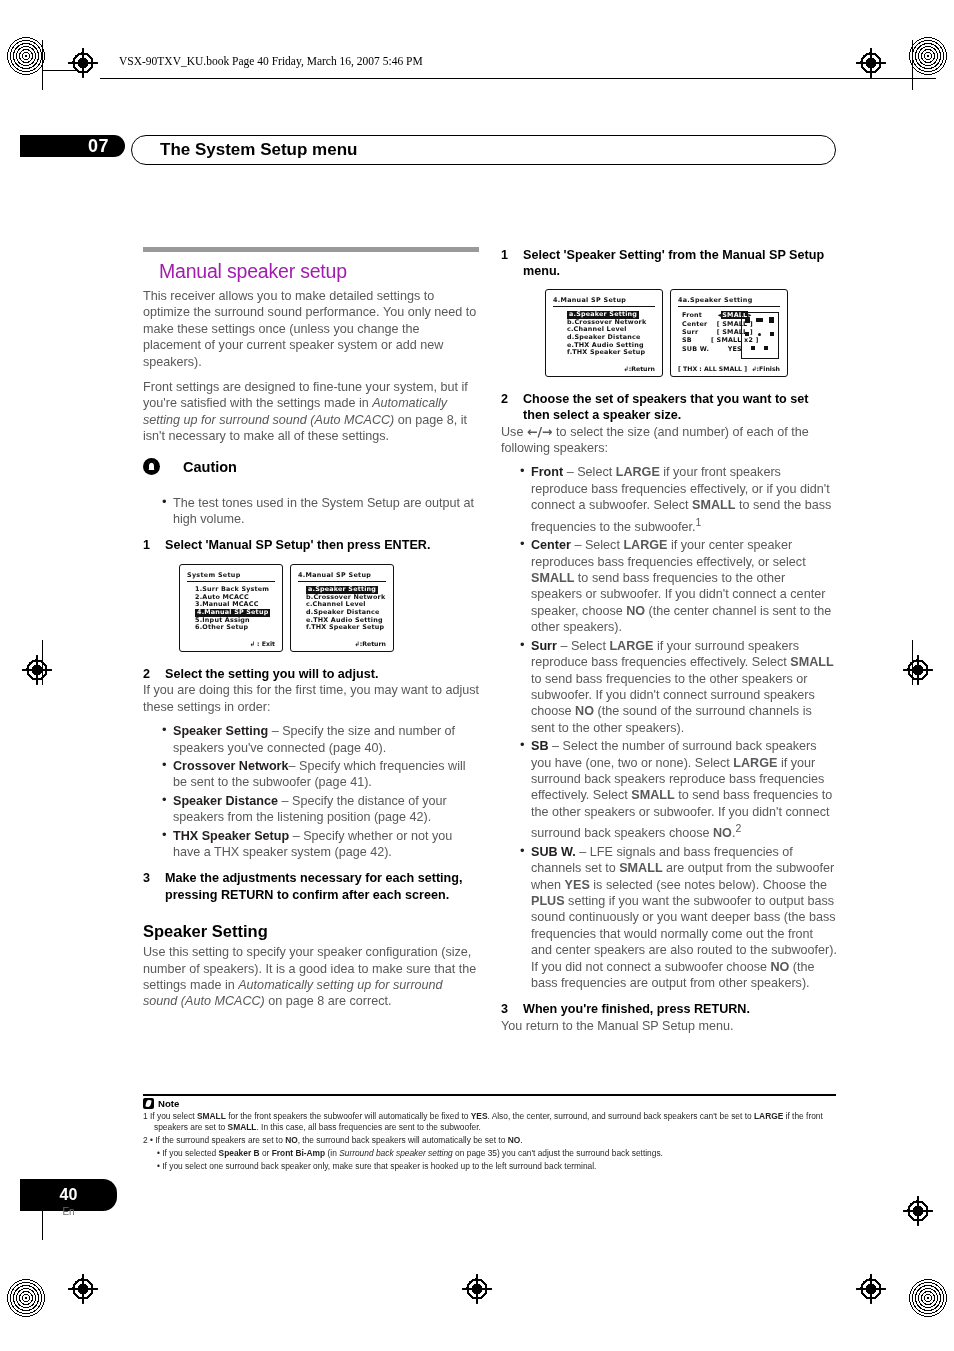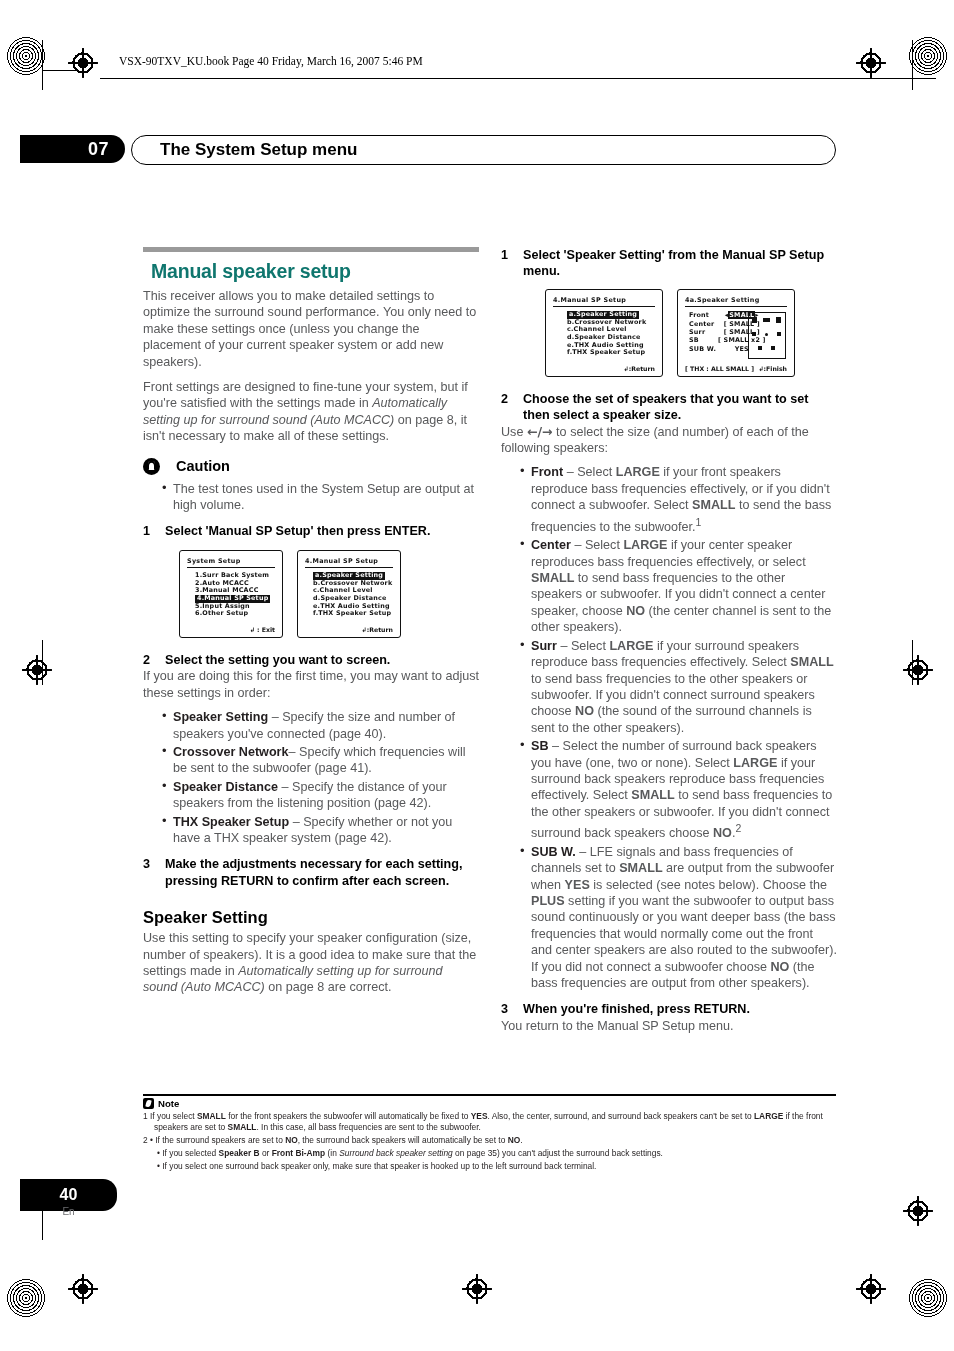--- a/index.html
+++ b/index.html
@@ -14,60 +14,60 @@
       radial-gradient(circle at 50% 50%, #000 0 26%, transparent 26% 40%, #000 40% 50%, transparent 50%);
   }
   .halftone{position:absolute;width:40px;height:40px;border-radius:50%;
     background:repeating-radial-gradient(circle at 50% 50%, #000 0 1px, #fff 1px 3px);}
   .cropline-v{position:absolute;width:1px;background:#000;}
   .cropline-h{position:absolute;height:1px;background:#000;}
 
   
   .runhead{position:absolute;left:119px;top:55px;font-family:"Liberation Serif",serif;font-size:11.5px;color:#000;white-space:nowrap;}
 
-  .chapnum{position:absolute;left:20px;top:135px;width:105px;height:28px;background:#000;
+  .chapnum{position:absolute;left:20px;top:135px;width:105px;height:22px;background:#000;
     border-radius:0 16px 16px 0;color:#fff;font-weight:bold;font-size:18px;
     display:flex;align-items:center;justify-content:flex-end;padding-right:16px;box-sizing:border-box;letter-spacing:.5px;}
   .chaptitle{position:absolute;left:131px;top:135px;width:705px;height:30px;border:1.4px solid #000;
     border-radius:16px;display:flex;align-items:center;padding-left:28px;box-sizing:border-box;
     font-weight:bold;font-size:17px;color:#000;}
 
   
   .col{position:absolute;top:247px;width:336px;}
   .col-left{left:143px;}
   .col-right{left:501px;}
 
   .rule{height:5px;background:#9a9a9a;margin-bottom:8px;}
 
-  h1.sec{font-size:19.5px;font-weight:bold;margin:0 0 5px 8px;color:#0f766e;letter-spacing:-.2px;}
+  h1.sec{font-size:19.5px;font-weight:normal;margin:0 0 5px 16px;color:#a21caf;letter-spacing:-.2px;}
   h2.sub{font-size:16.5px;font-weight:bold;margin:19px 0 3px 0;color:#000;}
 
   p{font-size:12.6px;line-height:16.4px;margin:0 0 9px 0;color:#58595b;}
   .b{font-weight:bold;color:#231f20;}
   .i{font-style:italic;}
 
   .step{font-size:12.6px;line-height:16.4px;font-weight:bold;color:#000;margin:10px 0 0 0;
     display:flex;gap:0;}
   .step .num{width:22px;flex:none;}
   .step .txt{flex:1;}
   .stepbody{font-size:12.6px;line-height:16.4px;color:#58595b;margin:0 0 8px 0;}
 
   ul.bl{list-style:none;margin:2px 0 9px 0;padding:0 0 0 19px;}
   ul.bl li{font-size:12.6px;line-height:16.4px;color:#58595b;position:relative;padding-left:11px;margin-bottom:2px;}
   ul.bl li:before{content:"\2022";position:absolute;left:0;top:-1px;color:#231f20;font-size:13px;}
 
-  .caution{display:flex;align-items:center;gap:16px;margin:13px 0 6px 0;}
+  .caution{display:flex;align-items:flex-end;gap:23px;margin:13px 0 20px 0;}
   .caution .ic{width:17px;height:17px;border-radius:50%;background:#000;position:relative;flex:none;}
   .caution .ic:after{content:"";position:absolute;left:5px;top:3px;width:7px;height:9px;
     background:#fff;border-radius:3px 3px 1px 1px;
     box-shadow:-1.5px 2px 0 -0.5px #000 inset, 1.5px 2px 0 -0.5px #000 inset;}
   .caution .lbl{font-size:14.5px;font-weight:bold;color:#000;}
 
   
-  .shots{display:flex;gap:14px;margin:6px 0 4px 0;}
+  .shots{display:flex;gap:7px;margin:6px 0 4px 0;}
   .osd{border:1.6px solid #111;border-radius:3px;background:#fff;box-sizing:border-box;
     font-family:"DejaVu Sans",sans-serif;position:relative;padding:6px 7px 5px 7px;}
   .osd .ttl{font-size:6.4px;font-weight:bold;color:#111;letter-spacing:.3px;white-space:nowrap;}
   .osd .hr{height:1.4px;background:#111;margin:2px 0 4px 0;}
   .osd .row{font-size:6.4px;font-weight:bold;color:#111;letter-spacing:.2px;white-space:nowrap;line-height:7.6px;}
   .osd .row.hl{background:#111;color:#fff;display:inline-block;padding:0 2px;}
   .osd .foot{position:absolute;right:7px;bottom:4px;font-size:6.2px;font-weight:bold;color:#111;white-space:nowrap;}
   .osd .footl{position:absolute;left:7px;bottom:4px;font-size:6.2px;font-weight:bold;color:#111;white-space:nowrap;}
   .osd .menu{padding-left:14px;}
   .osd .menu2{padding-left:8px;}
@@ -181,21 +181,21 @@
           <div class="row">d.Speaker  Distance</div>
           <div class="row">e.THX  Audio  Setting</div>
           <div class="row">f.THX  Speaker  Setup</div>
         </div>
         <div class="foot">↲:Return</div>
       </div>
     </div>
 
     <div class="step" style="margin-top:14px;">
       <span class="num">2</span>
-      <span class="txt">Select the setting you want to screen.</span>
+      <span class="txt">Select the setting you will to adjust.</span>
     </div>
     <div class="stepbody">If you are doing this for the first time, you may want to adjust these settings in order:</div>
 
     <ul class="bl">
       <li><span class="b">Speaker Setting</span><span> – Specify the size and number of speakers you've connected (page 40).</span></li>
       <li><span class="b">Crossover Network</span><span>– Specify which frequencies will be sent to the subwoofer (page 41).</span></li>
       <li><span class="b">Speaker Distance</span><span> – Specify the distance of your speakers from the listening position (page 42).</span></li>
       <li><span class="b">THX Speaker Setup</span><span> – Specify whether or not you have a THX speaker system (page 42).</span></li>
     </ul>
 

